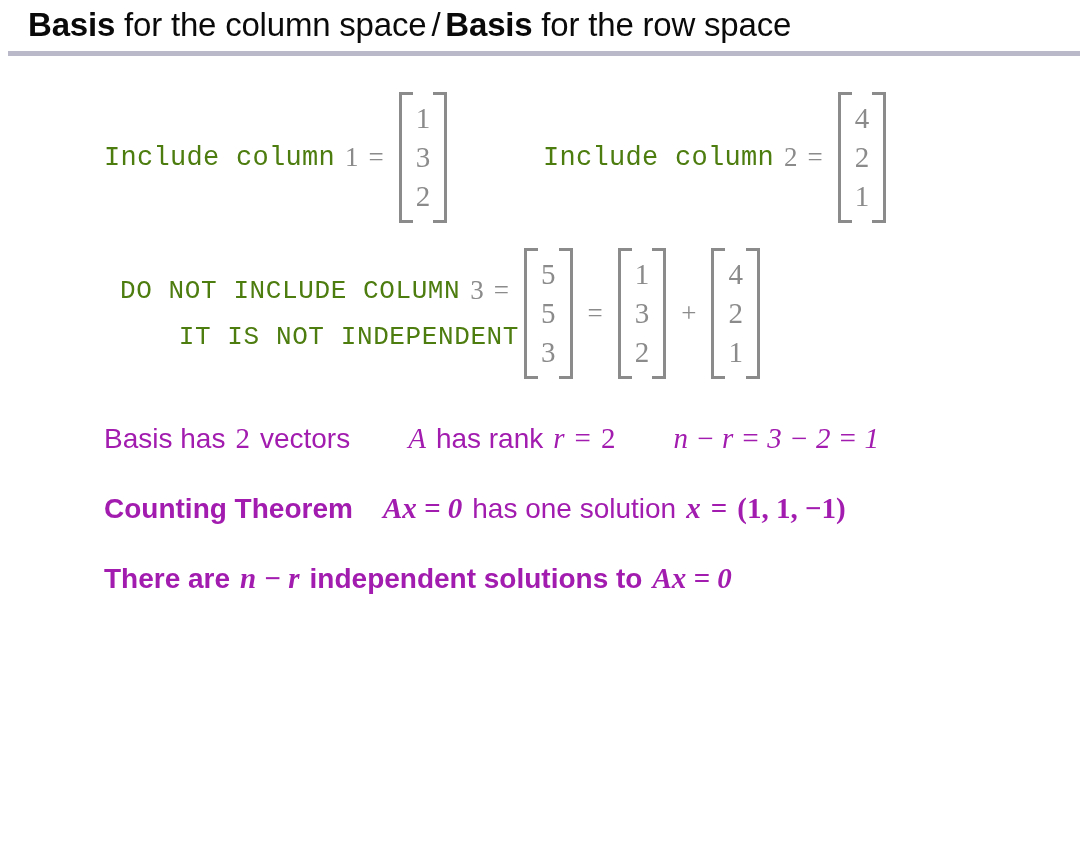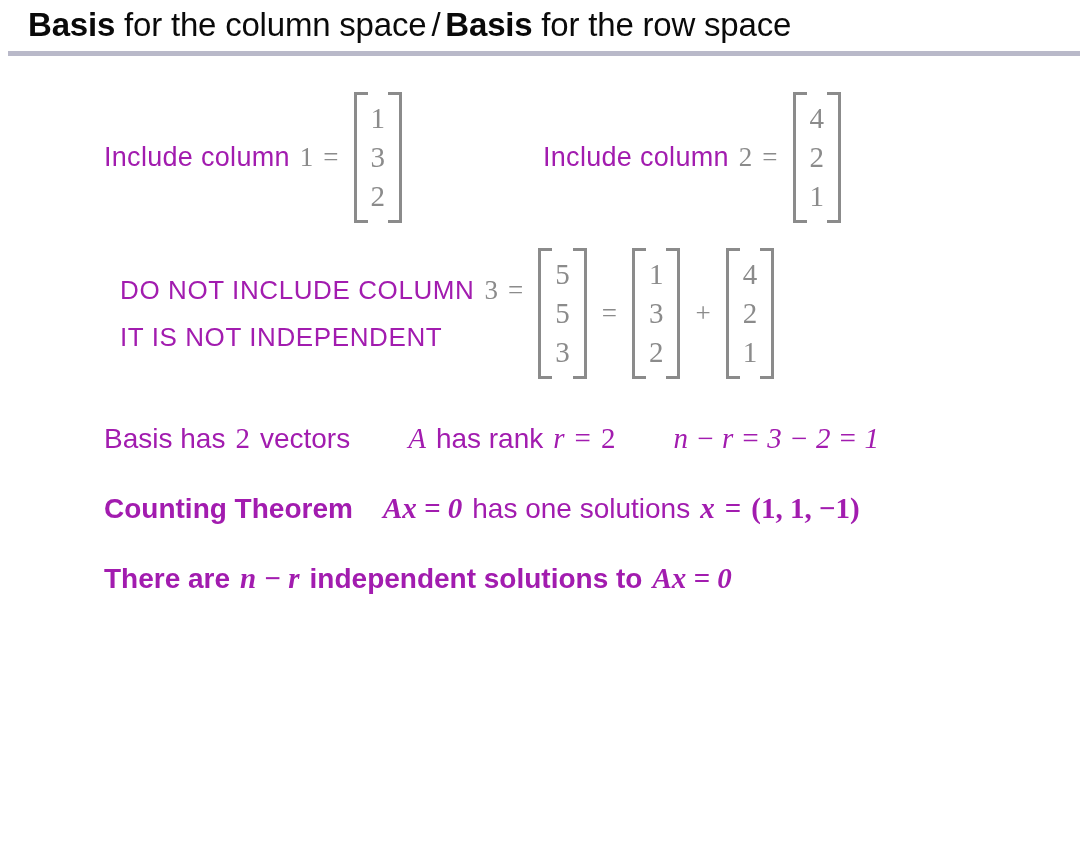--- a/index.html
+++ b/index.html
@@ -46,23 +46,23 @@
   }
 
   .row-eq {
     position: absolute;
     display: flex;
     align-items: center;
     white-space: nowrap;
   }
 
   .label-txt {
-    font-family: Liberation Sans, sans-serif;
-    font-size: 27px;
-    color: #a21caf;
+    font-family: Liberation Mono, monospace;
+    font-size: 27px;
+    color: #4d7c0f;
     letter-spacing: 0.3px;
   }
   .label-txt.upper { font-size: 26px; letter-spacing: 0.6px; }
 
   .num-serif {
     font-family: "Liberation Serif", serif;
     font-size: 27px;
     color: #8b8b8b;
   }
   .op {
@@ -204,21 +204,21 @@
     <span class="num-serif">2</span>
     <span class="op">=</span>
     <span class="vec">
       <span>4</span>
       <span>2</span>
       <span>1</span>
     </span>
   </div>
 
   <div class="row-eq" style="left:120px; top:248px;">
-    <span style="display:inline-flex; flex-direction:column; align-items:flex-start;">
+    <span style="display:inline-flex; flex-direction:column; align-items:flex-end;">
       <span style="display:flex; align-items:center;">
         <span class="label-txt upper">DO NOT INCLUDE COLUMN</span>
         <span class="gap-sm"></span>
         <span class="num-serif">3</span>
         <span class="op">=</span>
       </span>
       <span class="label-txt upper" style="margin-top:16px;">IT IS NOT INDEPENDENT</span>
     </span>
 
     <span class="vec">
@@ -242,21 +242,21 @@
       <span>2</span>
       <span>1</span>
     </span>
   </div>
 
   <div class="stmt" style="left:104px; top:422px;">
     <span>Basis has</span><span class="gap-sm"></span><span class="mn">2</span><span class="gap-sm"></span><span>vectors</span><span class="gap-lg"></span><span class="mi">A</span><span class="gap-sm"></span><span>has rank</span><span class="gap-sm"></span><span class="mi">r</span><span class="gap-sm"></span><span class="mn">=</span><span class="gap-sm"></span><span class="mn">2</span><span class="gap-lg"></span><span class="mi">n − r = 3 − 2 = 1</span>
   </div>
 
   <div class="stmt" style="left:104px; top:492px;">
-    <span class="b">Counting Theorem</span><span class="gap-md"></span><span class="mib">Ax = 0</span><span class="gap-sm"></span><span>has one solutions</span><span class="gap-sm"></span><span class="mib">x</span><span class="gap-sm"></span><span class="mnb">=</span><span class="gap-sm"></span><span class="mnb">(1, 1, −1)</span>
+    <span class="b">Counting Theorem</span><span class="gap-md"></span><span class="mib">Ax = 0</span><span class="gap-sm"></span><span>has one solution</span><span class="gap-sm"></span><span class="mib">x</span><span class="gap-sm"></span><span class="mnb">=</span><span class="gap-sm"></span><span class="mnb">(1, 1, −1)</span>
   </div>
 
   <div class="stmt" style="left:104px; top:562px;">
     <span class="b">There are</span><span class="gap-sm"></span><span class="mib">n − r</span><span class="gap-sm"></span><span class="b">independent solutions to</span><span class="gap-sm"></span><span class="mib">Ax = 0</span>
   </div>
 
   <div id="footer-bar"></div>
   <div id="page-number">7/30</div>
 
 </div>

